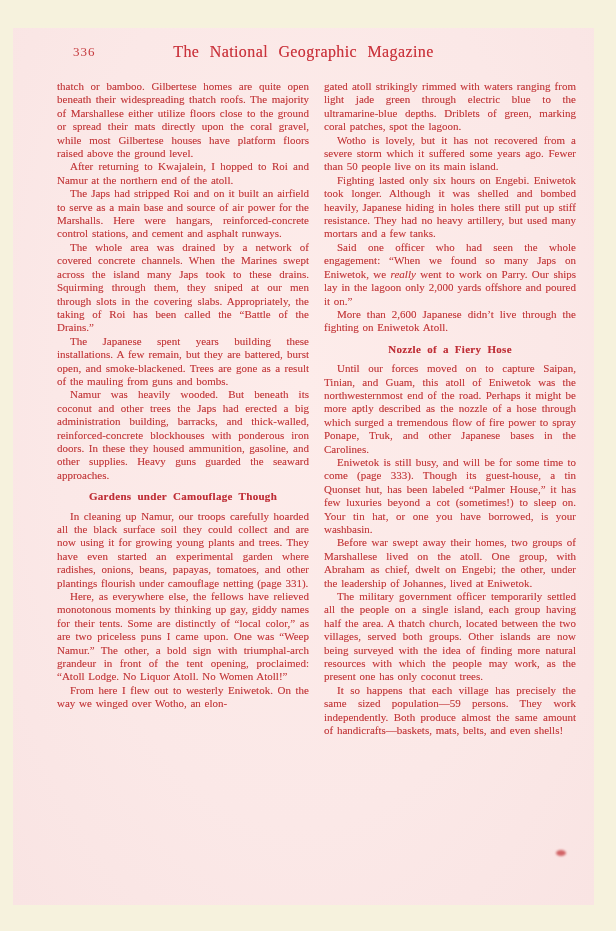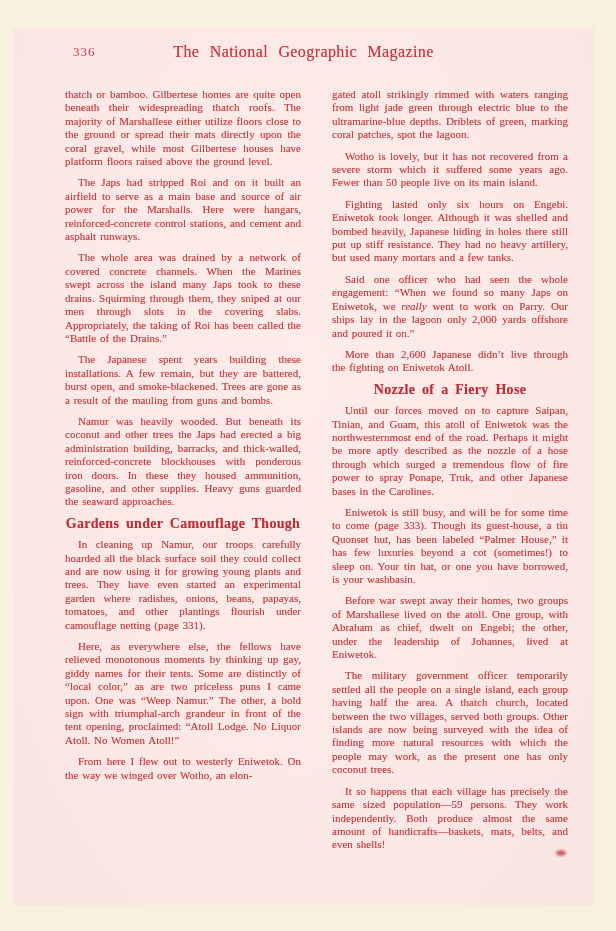--- a/index.html
+++ b/index.html
@@ -57,29 +57,29 @@
     flex: 1;
     min-width: 0;
     color: #c33a3c;
     font-size: 11px;
     line-height: 13.4px;
     text-align: justify;
     word-spacing: 1px;
     text-shadow: 0 0 0.5px rgba(195,58,60,0.45);
   }
   p.body-paragraph {
-    margin: 8px;
+    margin: 0;
   }
   p.indented {
     text-indent: 13px;
   }
   h3.section-heading {
     margin: 8px 0 6px;
     text-align: center;
-    font-size: 14px;
+    font-size: 11px;
     font-weight: bold;
     color: #bf2e37;
     letter-spacing: 0.3px;
     word-spacing: 3px;
   }
   .ink-smudge {
     position: absolute;
     left: 543px;
     top: 822px;
     width: 10px;
@@ -94,20 +94,21 @@
 <body>
 
 <div class="magazine-page">
   <div class="page-header">
     <span class="page-number">336</span>
     <h1 class="journal-title">The National Geographic Magazine</h1>
   </div>
   <div class="text-columns">
     <div class="text-column" id="col-left">
         <p class="body-paragraph">thatch or bamboo.  Gilbertese homes are quite open beneath their widespreading thatch roofs. The majority of Marshallese either utilize floors close to the ground or spread their mats directly upon the coral gravel, while most Gilbertese houses have platform floors raised above the ground level.</p>
+        <p class="body-paragraph indented">After returning to Kwajalein, I hopped to Roi and Namur at the northern end of the atoll.</p>
         <p class="body-paragraph indented">The Japs had stripped Roi and on it built an airfield to serve as a main base and source of air power for the Marshalls.  Here were hangars, reinforced-concrete control stations, and cement and asphalt runways.</p>
         <p class="body-paragraph indented">The whole area was drained by a network of covered concrete channels.  When the Marines swept across the island many Japs took to these drains.  Squirming through them, they sniped at our men through slots in the covering slabs.  Appropriately, the taking of Roi has been called the “Battle of the Drains.”</p>
         <p class="body-paragraph indented">The Japanese spent years building these installations.  A few remain, but they are battered, burst open, and smoke-blackened. Trees are gone as a result of the mauling from guns and bombs.</p>
         <p class="body-paragraph indented">Namur was heavily wooded.  But beneath its coconut and other trees the Japs had erected a big administration building, barracks, and thick-walled, reinforced-concrete blockhouses with ponderous iron doors.  In these they housed ammunition, gasoline, and other supplies.  Heavy guns guarded the seaward approaches.</p>
         <h3 class="section-heading">Gardens under Camouflage Though</h3>
         <p class="body-paragraph indented">In cleaning up Namur, our troops carefully hoarded all the black surface soil they could collect and are now using it for growing young plants and trees.  They have even started an experimental garden where radishes, onions, beans, papayas, tomatoes, and other plantings flourish under camouflage netting (page 331).</p>
         <p class="body-paragraph indented">Here, as everywhere else, the fellows have relieved monotonous moments by thinking up gay, giddy names for their tents.  Some are distinctly of “local color,” as are two priceless puns I came upon.  One was “Weep Namur.” The other, a bold sign with triumphal-arch grandeur in front of the tent opening, proclaimed: “Atoll Lodge.  No Liquor Atoll.  No Women Atoll!”</p>
         <p class="body-paragraph indented">From here I flew out to westerly Eniwetok. On the way we winged over Wotho, an elon-</p>
       </div>
     <div class="text-column" id="col-right">

